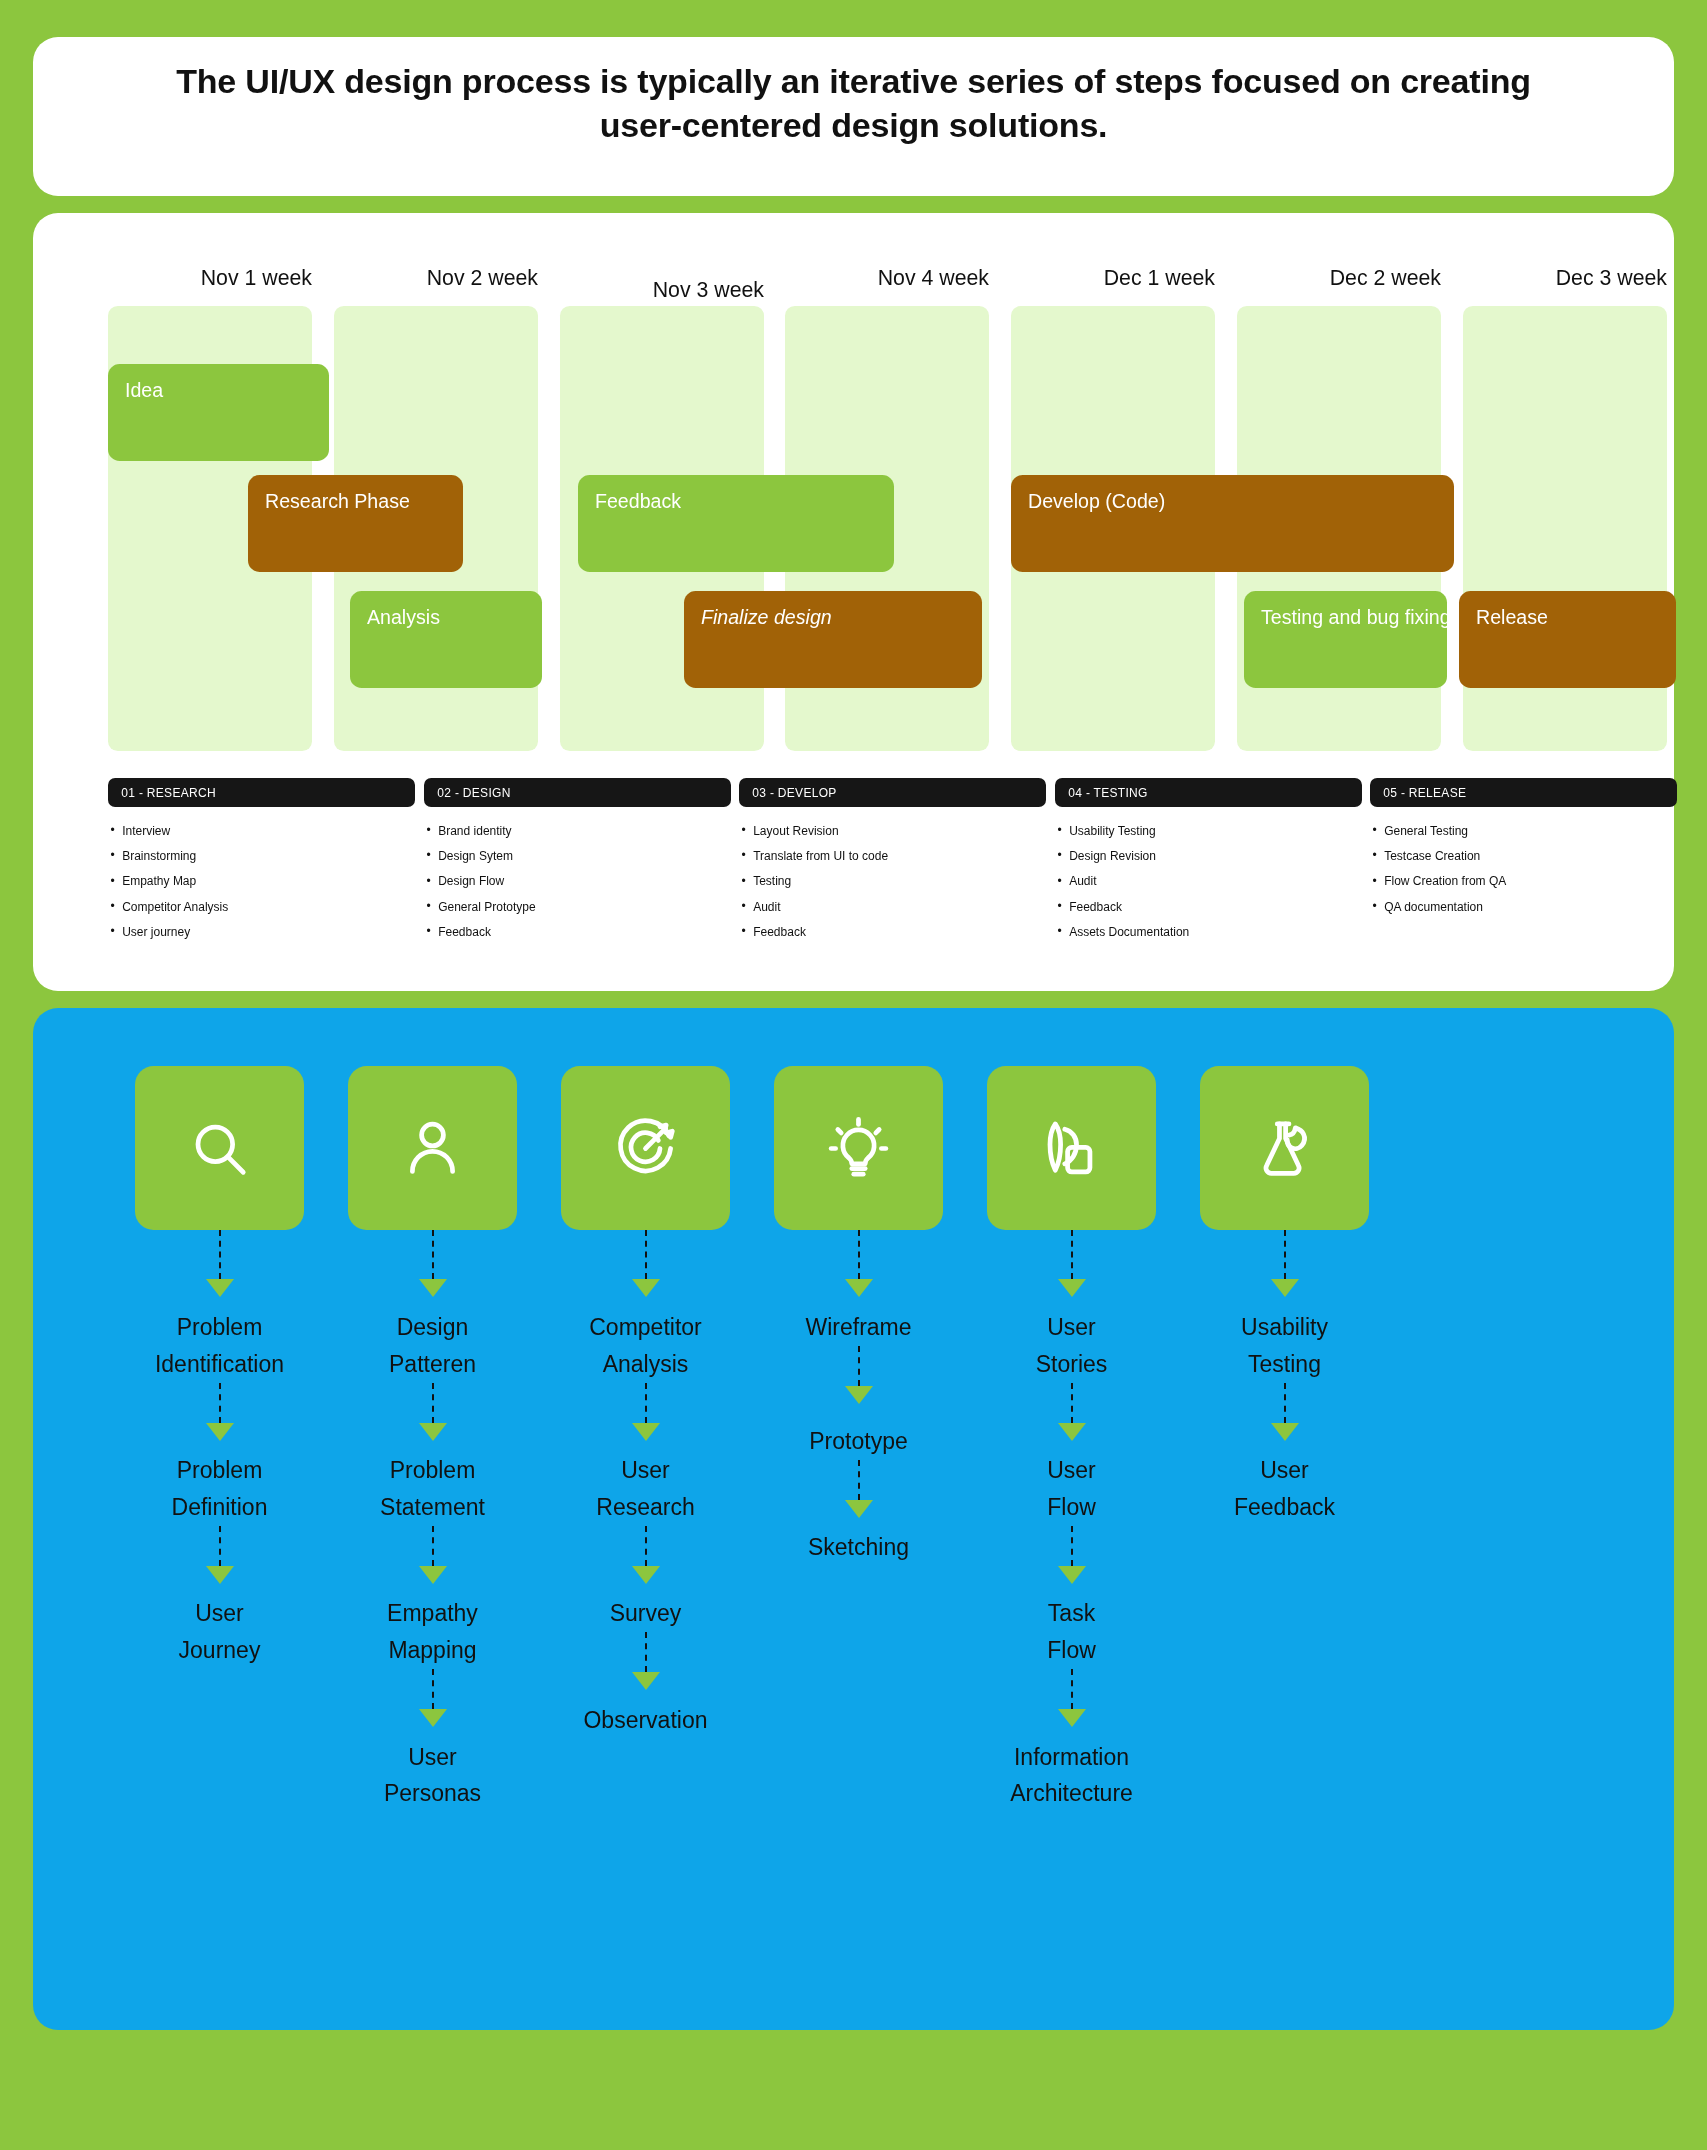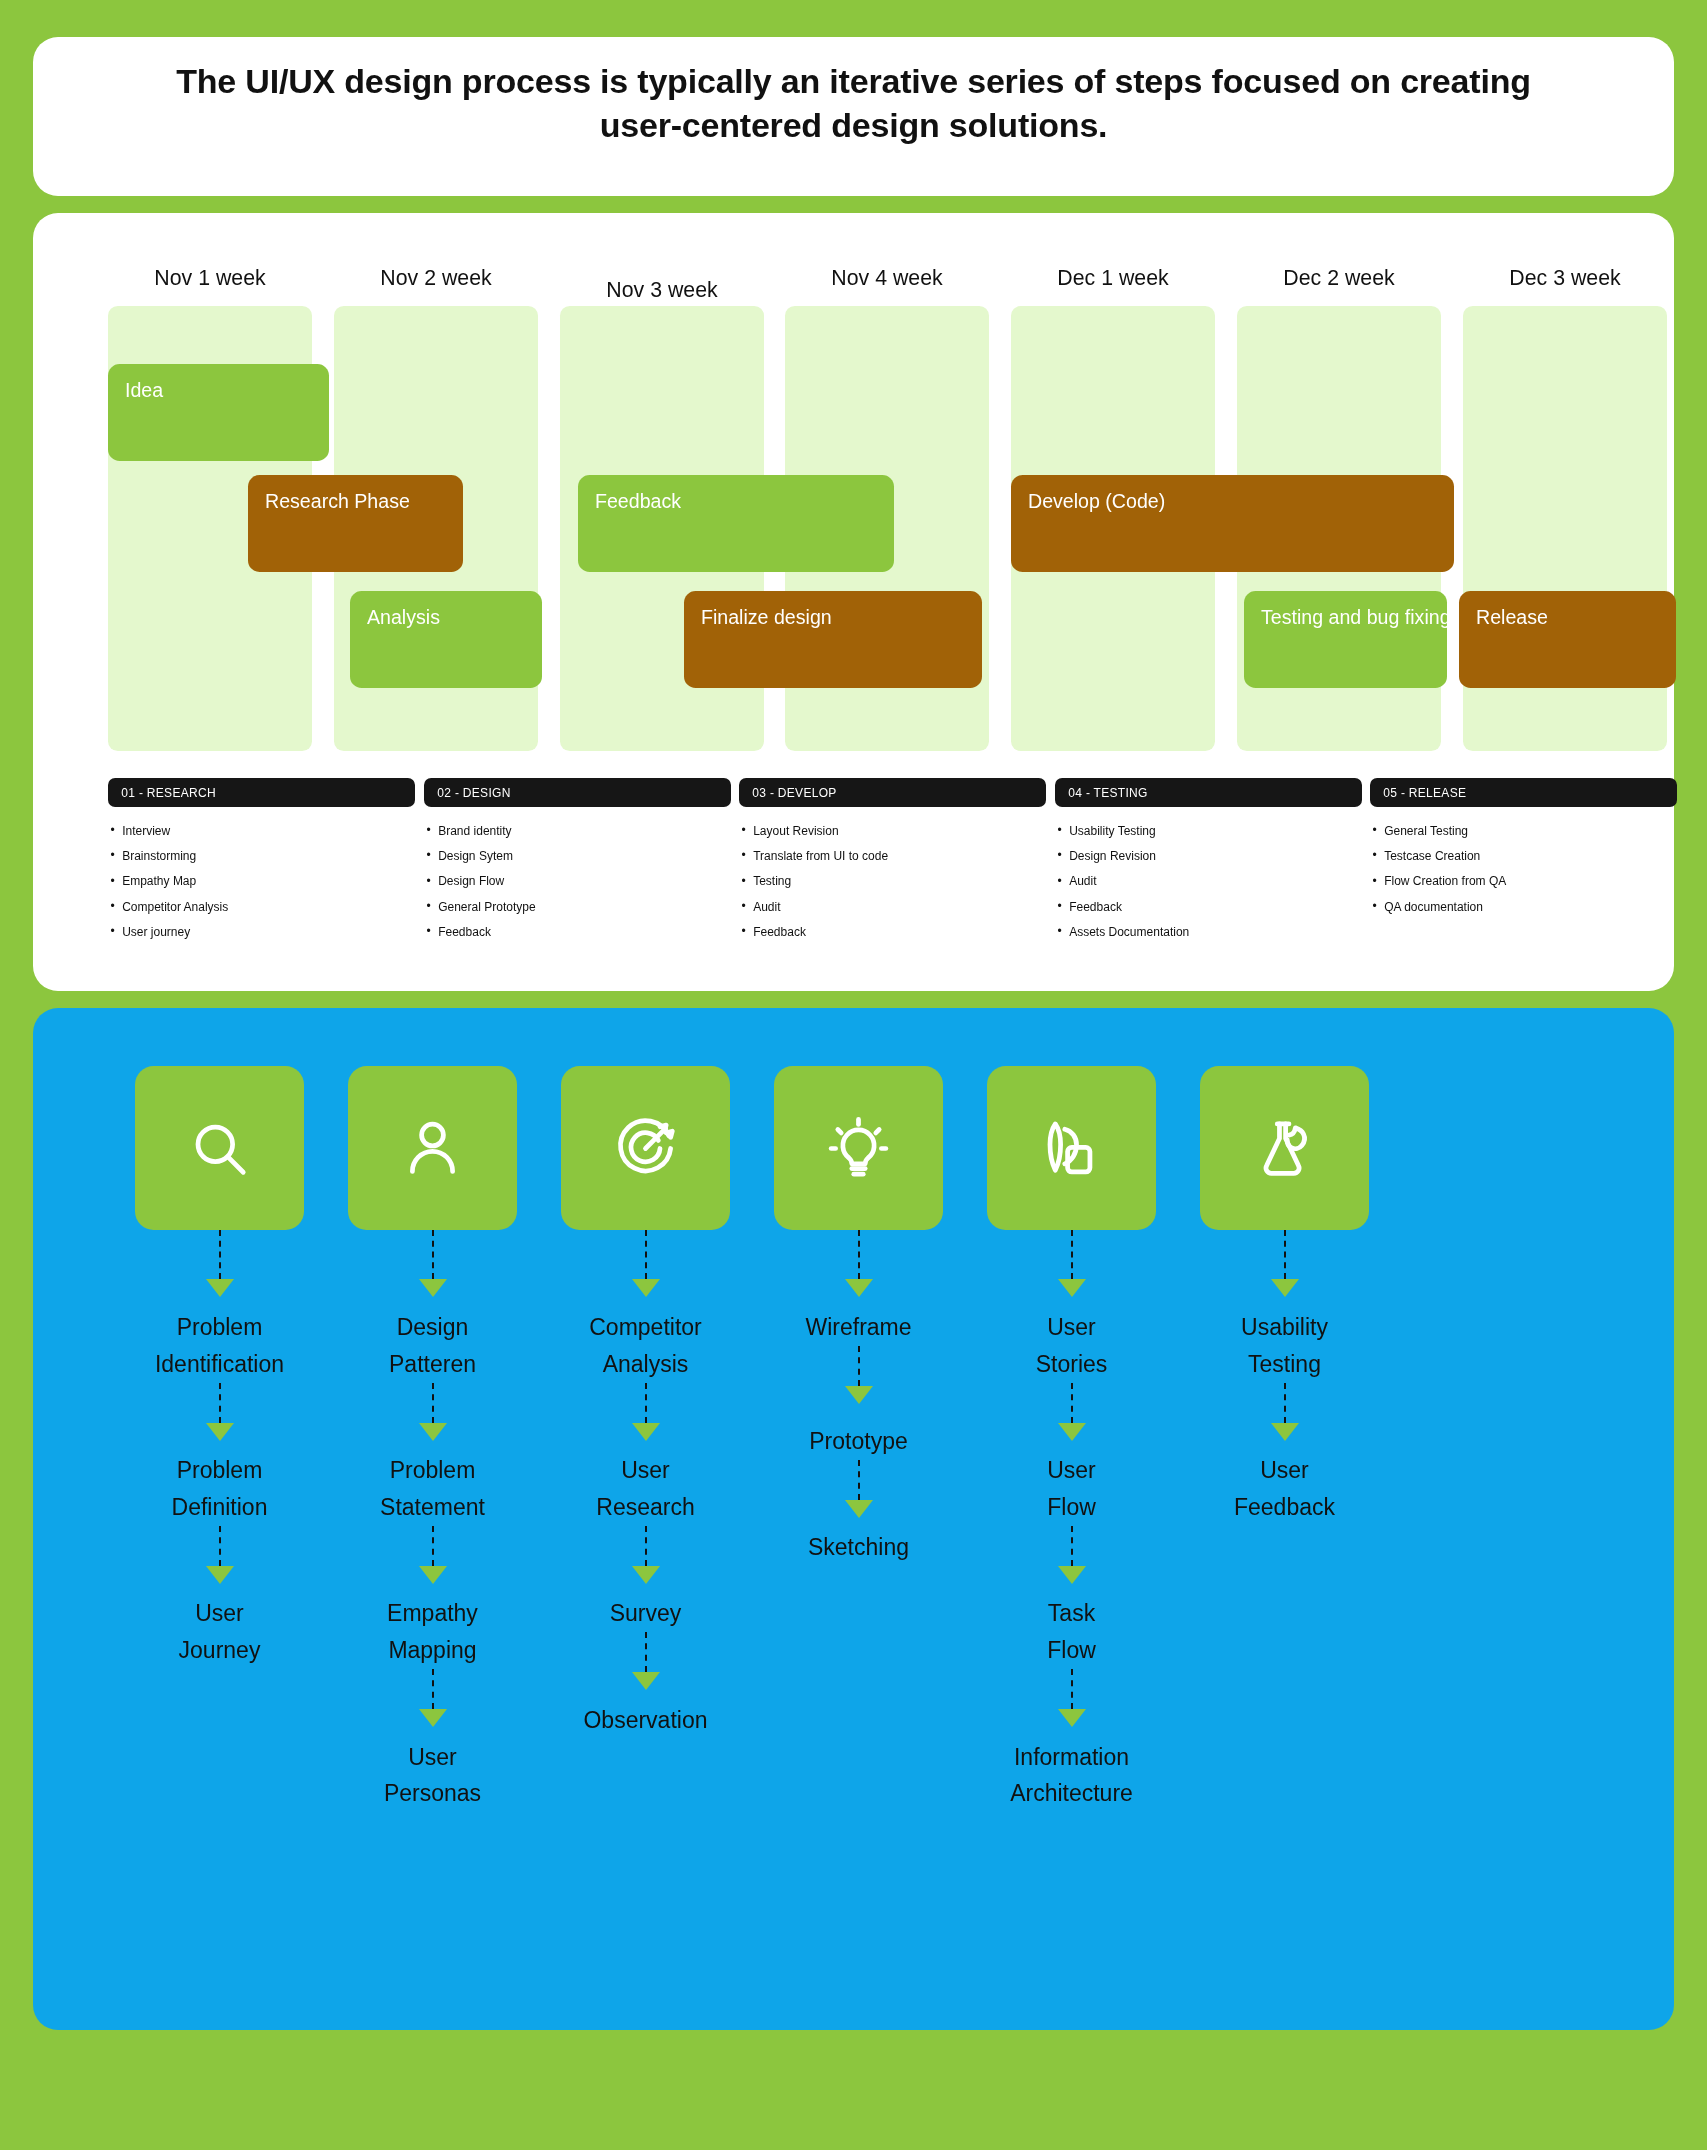--- a/index.html
+++ b/index.html
@@ -50,21 +50,21 @@
     position: relative;
     height: 40px;
     width: 1560px;
     margin-left: 31px;
   }
   .week-label {
     position: absolute;
     top: 0;
     font-size: 21.3px;
     color: #111111;
-    text-align: center;
+    text-align: right;
     white-space: nowrap;
   }
 
   .gantt-area {
     position: relative;
     width: 1560px;
     height: 445px;
     margin-left: 31px;
   }
   .gantt-col {
@@ -214,21 +214,21 @@
         <div class="gantt-col" style="left: 452px; width: 204px;"></div>
         <div class="gantt-col" style="left: 677px; width: 204px;"></div>
         <div class="gantt-col" style="left: 903px; width: 204px;"></div>
         <div class="gantt-col" style="left: 1129px; width: 204px;"></div>
         <div class="gantt-col" style="left: 1355px; width: 204px;"></div>
         <div class="gantt-bar green" style="left: 0px; width: 221px; top: 58px; height: 97px;"><span>Idea</span></div>
         <div class="gantt-bar dark" style="left: 140px; width: 215px; top: 169px; height: 97px;"><span>Research Phase</span></div>
         <div class="gantt-bar green" style="left: 470px; width: 316px; top: 169px; height: 97px;"><span>Feedback</span></div>
         <div class="gantt-bar dark" style="left: 903px; width: 443px; top: 169px; height: 97px;"><span>Develop (Code)</span></div>
         <div class="gantt-bar green" style="left: 242px; width: 192px; top: 285px; height: 97px;"><span>Analysis</span></div>
-        <div class="gantt-bar dark" style="left: 576px; width: 298px; top: 285px; height: 97px;"><span>Finalize design</span></div>
+        <div class="gantt-bar dark" style="left: 576px; width: 298px; top: 285px; height: 97px; font-style: italic;"><span>Finalize design</span></div>
         <div class="gantt-bar green" style="left: 1136px; width: 203px; top: 285px; height: 97px;"><span>Testing and bug fixing</span></div>
         <div class="gantt-bar dark" style="left: 1351px; width: 217px; top: 285px; height: 97px;"><span>Release</span></div>
       </div>
     <div class="phases-row" id="phases-row">
         <div class="phase-col" style="left: 0px; width: 307px;">
           <div class="phase-pill">
             <span class="phase-pill-label">01 - RESEARCH</span>
           </div>
           <ul class="phase-list">
             <li>Interview</li>

